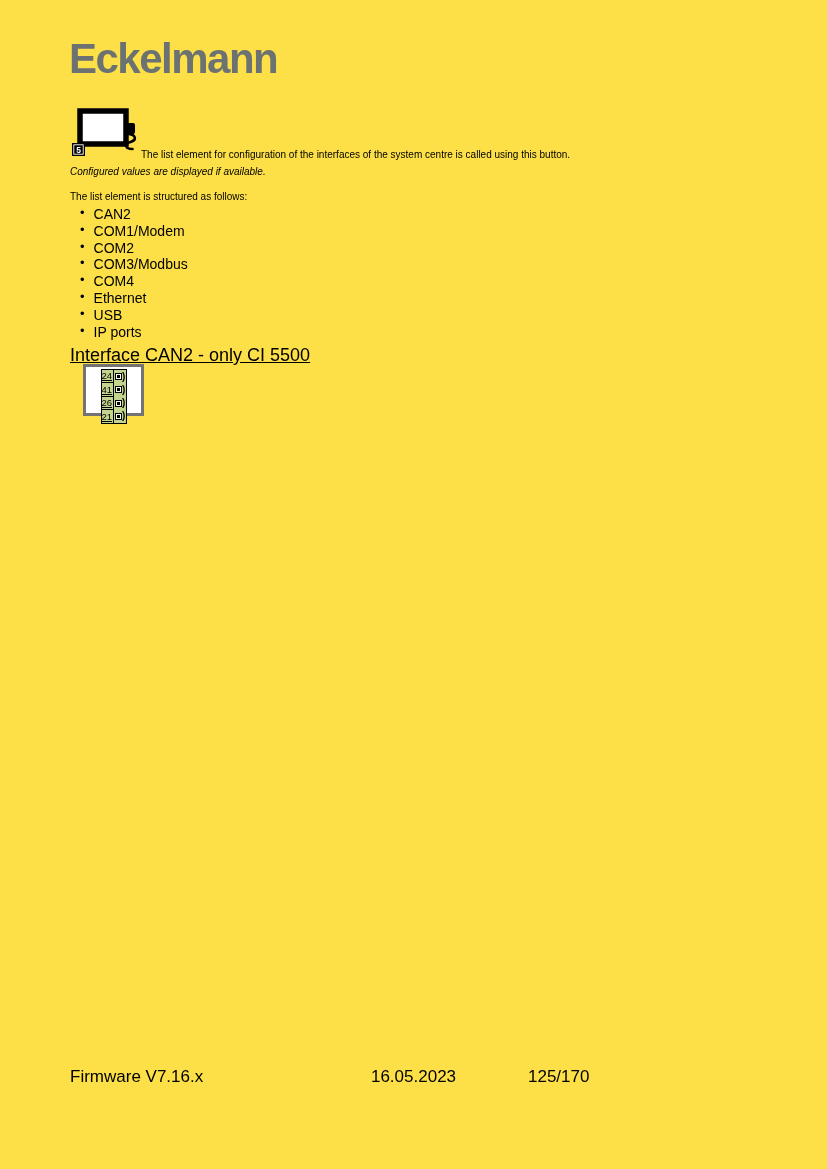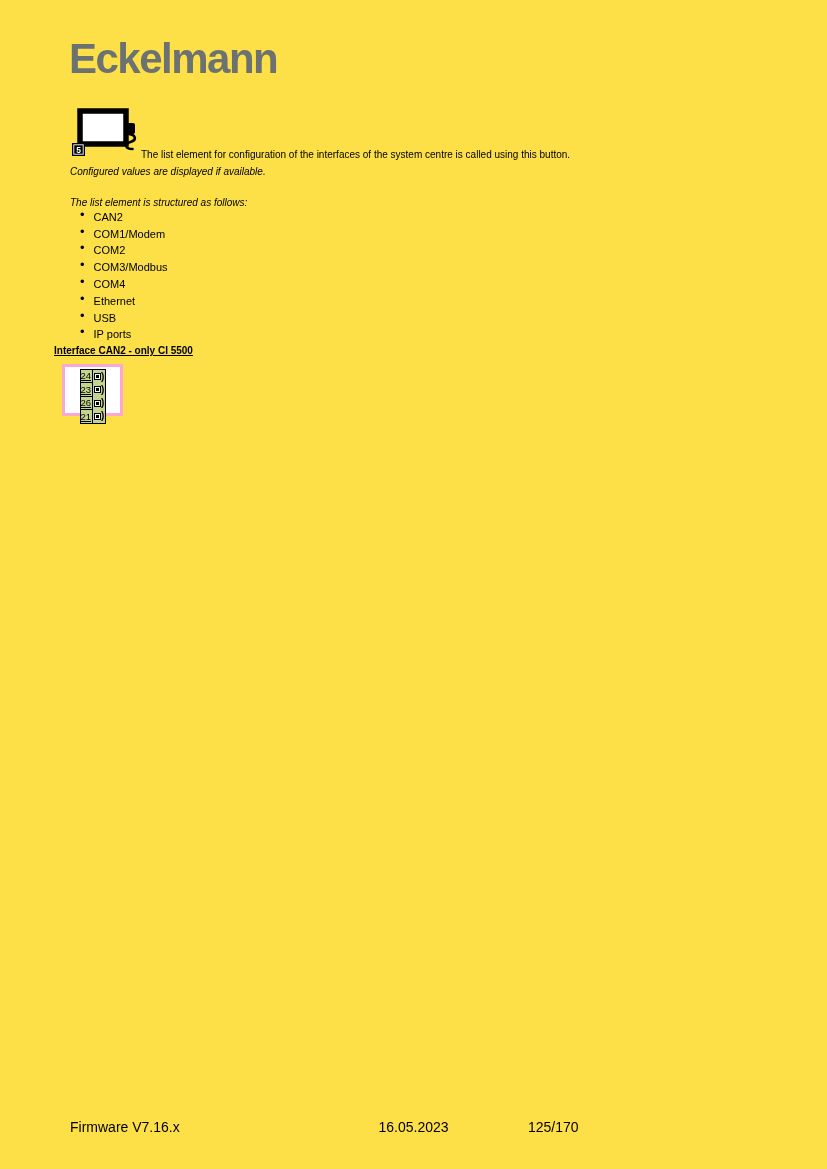--- a/index.html
+++ b/index.html
@@ -31,59 +31,59 @@
   .monitor-icon {
     position:absolute;
     left:69px; top:107px;
     width:68px; height:52px;
   }
 
   
   .txt { position:absolute; font-size:10px; line-height:17px; white-space:nowrap; }
   .p1-l1 { left:141px; top:146px; }
   .p1-l2 { left:70px;  top:163px;font-style:italic; }
-  .p-intro { left:70px; top:194px;font-style:italic; }
+  .p-intro { left:70px; top:188px; }
   .p2 { left:141px; top:418px; }
 
   
   .iface-list {
     position:absolute;
     left:80px; top:206px;
     list-style:none;
   }
   .iface-list li {
     height:16.8px;
     display:flex;
-    align-items:flex-end;
-    font-size:11px;
+    align-items:flex-start;
+    font-size:14px;
   }
   .iface-list li::before {
     content:"\2022";
     font-size:13px;
     margin-right:9px;
     position:relative;
     top:-1px;
   }
 
   
   .heading {
     position:absolute;
-    left:54px; top:345px;
-    font-size:10px;
-    font-weight:700;
+    left:70px; top:345px;
+    font-size:18px;
+    font-weight:400;
     text-decoration:underline;
     white-space:nowrap;
   }
 
   
   .term-box {
     position:absolute;
-    left:62px; top:364px;
+    left:83px; top:364px;
     width:61px; height:52px;
-    border:3px solid #f9a8d4;
+    border:3px solid #737373;
     background:#fff;
   }
   .term-green {
     position:absolute;
     left:15px; top:2px;
     width:26px; height:55px;
     background:var(--terminal-green,#c3d48e);
     border:1px solid #000;
     display:flex;
     flex-direction:column;
@@ -116,23 +116,23 @@
     font-size:10px;
     font-weight:700;
     line-height:1;
     margin-left:0px;
     transform:scaleY(1.15);
   }
 
   
   .footer {
     position:absolute;
-    left:70px; right:70px; top:1119px;
+    left:70px; right:70px; top:1067px;
     display:flex;
-    font-size:14px;
+    font-size:17px;
   }
   .footer .f-left  { flex:1; text-align:left; }
   .footer .f-center{ flex:1; text-align:center; }
   .footer .f-right { flex:1; text-align:left; }
 </style>
 </head>
 <body>
 
 <div class="page">
 
@@ -189,21 +189,21 @@
         </span>
         <span class="socket-cell">
           <span class="socket-sq">
             <span class="socket-dot"></span>
           </span>
           <span class="socket-curve">)</span>
         </span>
       </div>
         <div class="term-row">
         <span class="pin-cell">
-          <span class="pin-num">23</span>
+          <span class="pin-num">41</span>
         </span>
         <span class="socket-cell">
           <span class="socket-sq">
             <span class="socket-dot"></span>
           </span>
           <span class="socket-curve">)</span>
         </span>
       </div>
         <div class="term-row">
         <span class="pin-cell">

